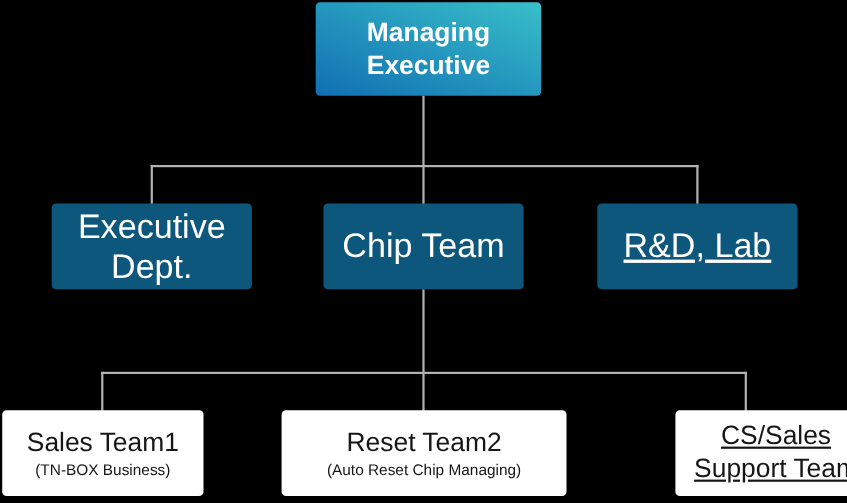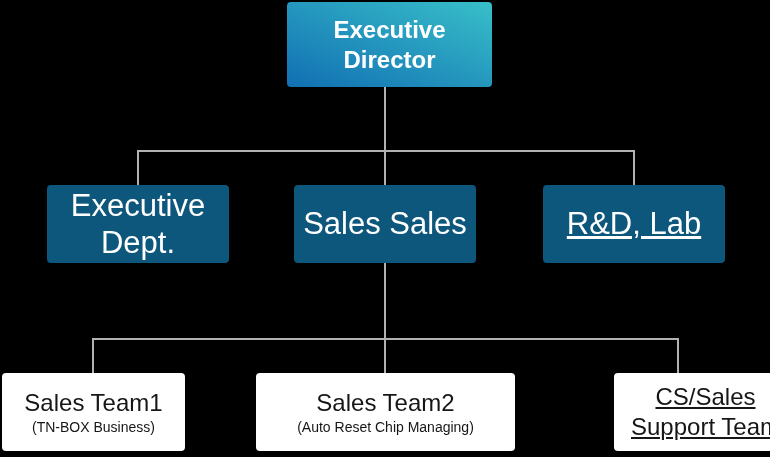--- a/index.html
+++ b/index.html
@@ -98,39 +98,39 @@
   <div class="line stub-dept-0"></div>
   <div class="line stub-dept-1"></div>
   <div class="line stub-dept-2"></div>
   <div class="line v-sales"></div>
   <div class="line h-teams"></div>
   <div class="line stub-team-0"></div>
   <div class="line stub-team-1"></div>
   <div class="line stub-team-2"></div>
 
   <div class="node root">
-    <span>Executive Director</span>
+    <span>Managing Executive</span>
   </div>
 
   <div class="node dept pos-0">
     <span>Executive Dept.</span>
   </div>
   <div class="node dept pos-1">
-    <span>Sales Sales</span>
+    <span>Chip Team</span>
   </div>
   <div class="node dept pos-2">
     <span>R&amp;D, Lab</span>
   </div>
 
   <div class="node leaf pos-0">
     <div class="leaf-title">Sales Team1</div>
     <div class="leaf-subtitle">(TN-BOX Business)</div>
   </div>
   <div class="node leaf pos-1">
-    <div class="leaf-title">Sales Team2</div>
+    <div class="leaf-title">Reset Team2</div>
     <div class="leaf-subtitle">(Auto Reset Chip Managing)</div>
   </div>
   <div class="node leaf pos-2">
     <div class="leaf-title">CS/Sales Support Team</div>
     <div class="leaf-subtitle"></div>
   </div>
 
 </div>
 
 </body></html>

